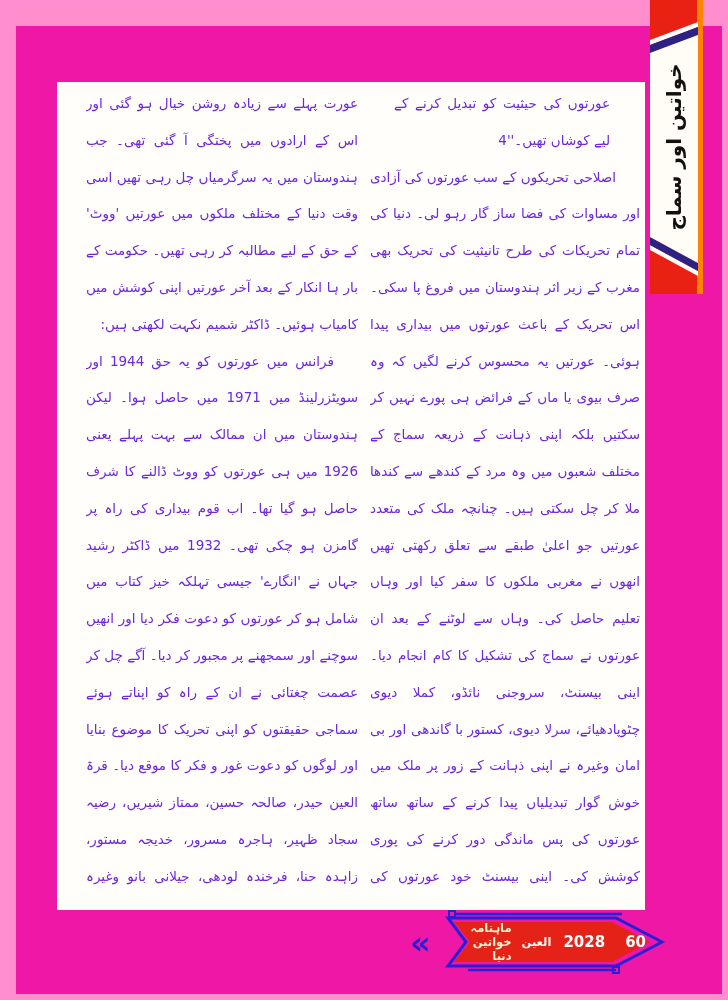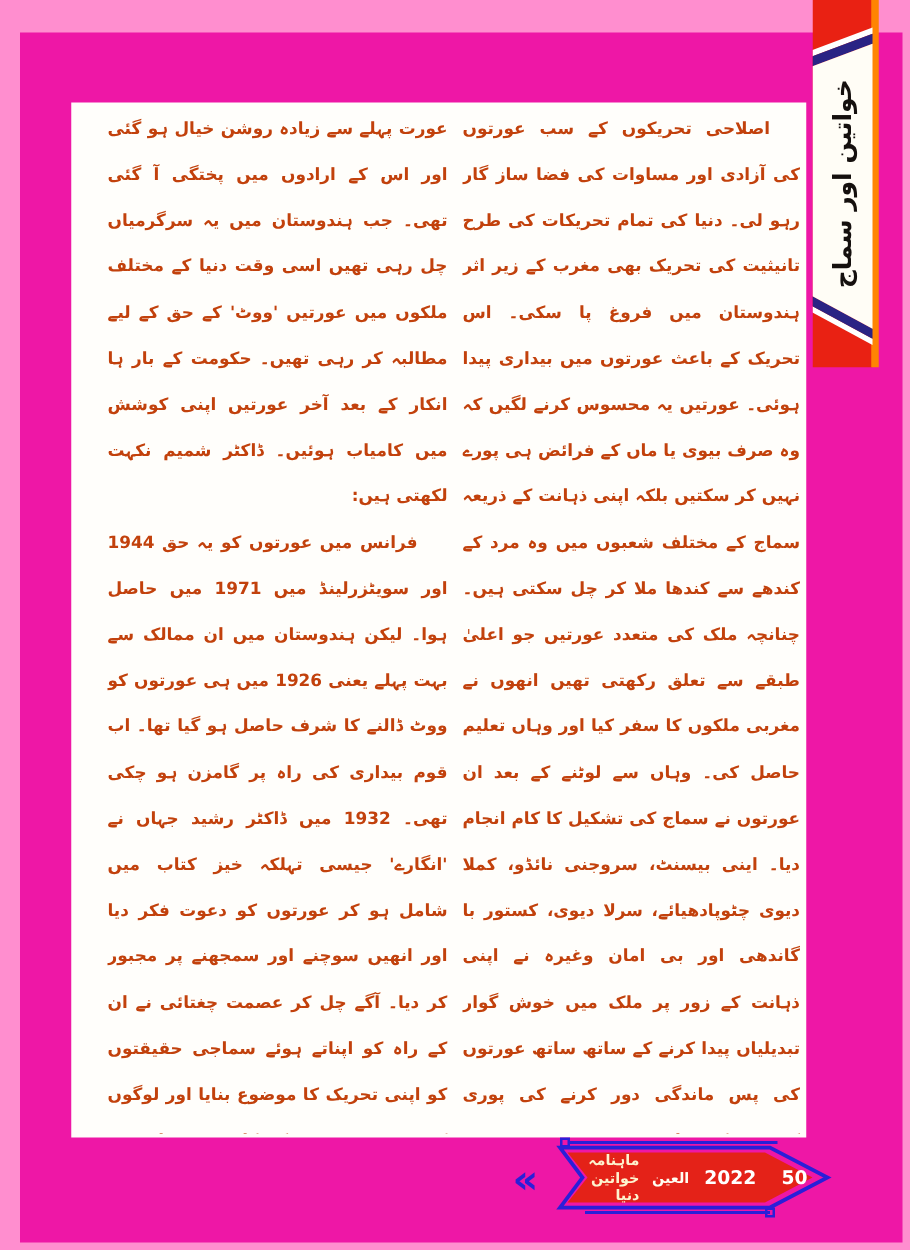--- a/index.html
+++ b/index.html
@@ -14,23 +14,22 @@
     background:#ee17a6;
   }
   
   .sheet{
     position:absolute;left:57px;top:82px;width:588px;height:828px;
     background:#fffefb;overflow:hidden;
   }
   .col{
     position:absolute;top:3px;height:822px;overflow:hidden;
     direction:rtl;text-align:justify;text-justify:inter-word;
-    font-size:13.5px;line-height:36.8px;color:#c2410c;
+    font-size:13.5px;line-height:36.8px;color:#6d28d9;
     letter-spacing:0px;
-    font-weight:bold;
   }
   .col-first{left:313px;width:270px;}
   .col-second{left:29px;width:272px;}
   .para{text-indent:24px;margin:0;}
   .para.no-indent{text-indent:0;}
   .quote{margin:0 30px 0 24px;text-indent:0;}
   
   .ribbon{position:absolute;left:650px;top:0;width:54px;height:294px;}
   .ribbon svg{position:absolute;left:0;top:0;}
   .ribbon-title{
@@ -56,20 +55,21 @@
   .footer-text .mag{color:#fdf3cf;}
   .footer-text .year{margin-left:12px;}
 </style>
 </head>
 <body>
 
 <div class="frame"></div>
 
 <div class="sheet">
   <div class="col col-first">
+    <p class="quote">عورتوں کی حیثیت کو تبدیل کرنے کے لیے کوشاں تھیں۔''4</p>
     <p class="para">اصلاحی تحریکوں کے سب عورتوں کی آزادی اور مساوات کی فضا ساز گار رہو لی۔ دنیا کی تمام تحریکات کی طرح تانیثیت کی تحریک بھی مغرب کے زیر اثر ہندوستان میں فروغ پا سکی۔ اس تحریک کے باعث عورتوں میں بیداری پیدا ہوئی۔ عورتیں یہ محسوس کرنے لگیں کہ وہ صرف بیوی یا ماں کے فرائض ہی پورے نہیں کر سکتیں بلکہ اپنی ذہانت کے ذریعہ سماج کے مختلف شعبوں میں وہ مرد کے کندھے سے کندھا ملا کر چل سکتی ہیں۔ چنانچہ ملک کی متعدد عورتیں جو اعلیٰ طبقے سے تعلق رکھتی تھیں انھوں نے مغربی ملکوں کا سفر کیا اور وہاں تعلیم حاصل کی۔ وہاں سے لوٹنے کے بعد ان عورتوں نے سماج کی تشکیل کا کام انجام دیا۔ اینی بیسنٹ، سروجنی نائڈو، کملا دیوی چٹوپادھیائے، سرلا دیوی، کستور با گاندھی اور بی امان وغیرہ نے اپنی ذہانت کے زور پر ملک میں خوش گوار تبدیلیاں پیدا کرنے کے ساتھ ساتھ عورتوں کی پس ماندگی دور کرنے کی پوری کوشش کی۔ اینی بیسنٹ خود عورتوں کی اصلاح کا کام انجام دے رہی تھیں ساتھ ہندوستان کے تمام باشندوں سے بھی یہی امید کرتی تھیں کہ ''اگر وہ اپنی اور اپنے ملک کی ترقی چاہتے ہیں تو انھیں عورتوں کی اصلاح کرنی چاہیے۔'' اپنی بیسنٹ تحریک نسواں اور تحریک آزادی دونوں ہی میدانوں میں پیش پیش تھیں۔ مارگریٹ کرن کے ذریعے عورتوں کی اصلاح کے لیے ایک انجمن قائم کیا گیا۔ مارگریٹ کرن تحریک نسواں کی حمایتی تھیں ان تحریکات کا ہندوستان اور ہندوستانیوں پر بہت گہرا اثر پڑا۔ پروفیسر علی احمد فاطمی کے مطابق:</p>
 
   </div>
   <div class="col col-second">
     <p class="para no-indent">عورت پہلے سے زیادہ روشن خیال ہو گئی اور اس کے ارادوں میں پختگی آ گئی تھی۔ جب ہندوستان میں یہ سرگرمیاں چل رہی تھیں اسی وقت دنیا کے مختلف ملکوں میں عورتیں 'ووٹ' کے حق کے لیے مطالبہ کر رہی تھیں۔ حکومت کے بار ہا انکار کے بعد آخر عورتیں اپنی کوشش میں کامیاب ہوئیں۔ ڈاکٹر شمیم نکہت لکھتی ہیں:</p>
     <p class="para">فرانس میں عورتوں کو یہ حق 1944 اور سویٹزرلینڈ میں 1971 میں حاصل ہوا۔ لیکن ہندوستان میں ان ممالک سے بہت پہلے یعنی 1926 میں ہی عورتوں کو ووٹ ڈالنے کا شرف حاصل ہو گیا تھا۔ اب قوم بیداری کی راہ پر گامزن ہو چکی تھی۔ 1932 میں ڈاکٹر رشید جہاں نے 'انگارے' جیسی تہلکہ خیز کتاب میں شامل ہو کر عورتوں کو دعوت فکر دیا اور انھیں سوچنے اور سمجھنے پر مجبور کر دیا۔ آگے چل کر عصمت چغتائی نے ان کے راہ کو اپناتے ہوئے سماجی حقیقتوں کو اپنی تحریک کا موضوع بنایا اور لوگوں کو دعوت غور و فکر کا موقع دیا۔ قرۃ العین حیدر، صالحہ حسین، ممتاز شیریں، رضیہ سجاد ظہیر، ہاجرہ مسرور، خدیجہ مستور، زاہدہ حنا، فرخندہ لودھی، جیلانی بانو وغیرہ اردو ادب کے خاص نام ہیں جن کی تحریروں میں ہمیں تانیثیت کی بھرپور جھلک ملتی ہے۔ اردو شاعرات میں ادا جعفری، زاہدہ زیدی، زہرہ نگاہ، کشور ناہید، پروین فنا سید، داراب بانو وفا، پروین شاکر، فہمیدہ ریاض وغیرہ ایسے نام ہیں جنھوں نے تحریک نسواں کی حمایت کی اور اپنی تحریروں میں اپنی فکر کو پرویا اور اس تحریک کو جلا بخشی۔ علی احمد فاطمی بھی رشید جہاں اور تحریک نسواں کے بارے میں فرماتے ہیں:</p>
 
   </div>
 </div>
 
@@ -99,18 +99,18 @@
     <line x1="64" y1="64" x2="212" y2="64" stroke="#2a1fd8" stroke-width="2.5"></line>
     <rect x="209" y="61" width="6" height="6" fill="none" stroke="#2a1fd8" stroke-width="2"></rect>
 
     <path d="M 44,12 L 212,12 L 258,36 L 212,60 L 44,60 L 62,36 Z" fill="none" stroke="#2a1fd8" stroke-width="3"></path>
 
     <path d="M 50,16 L 208,16 L 246,36 L 208,56 L 50,56 L 66,36 Z" fill="#e42218"></path>
 
     <text x="6" y="48" font-size="32" font-weight="bold" fill="#2a1fd8" font-family="DejaVu Sans, sans-serif">«</text>
   </svg>
   <div class="footer-text">
-    <span class="num pgnum">50</span>
-    <span class="num year">2022</span>
+    <span class="num pgnum">60</span>
+    <span class="num year">2028</span>
     <span class="urd month">العین</span>
     <span class="urd mag">ماہنامہ خواتین دنیا</span>
   </div>
 </div>
 
 </body></html>

